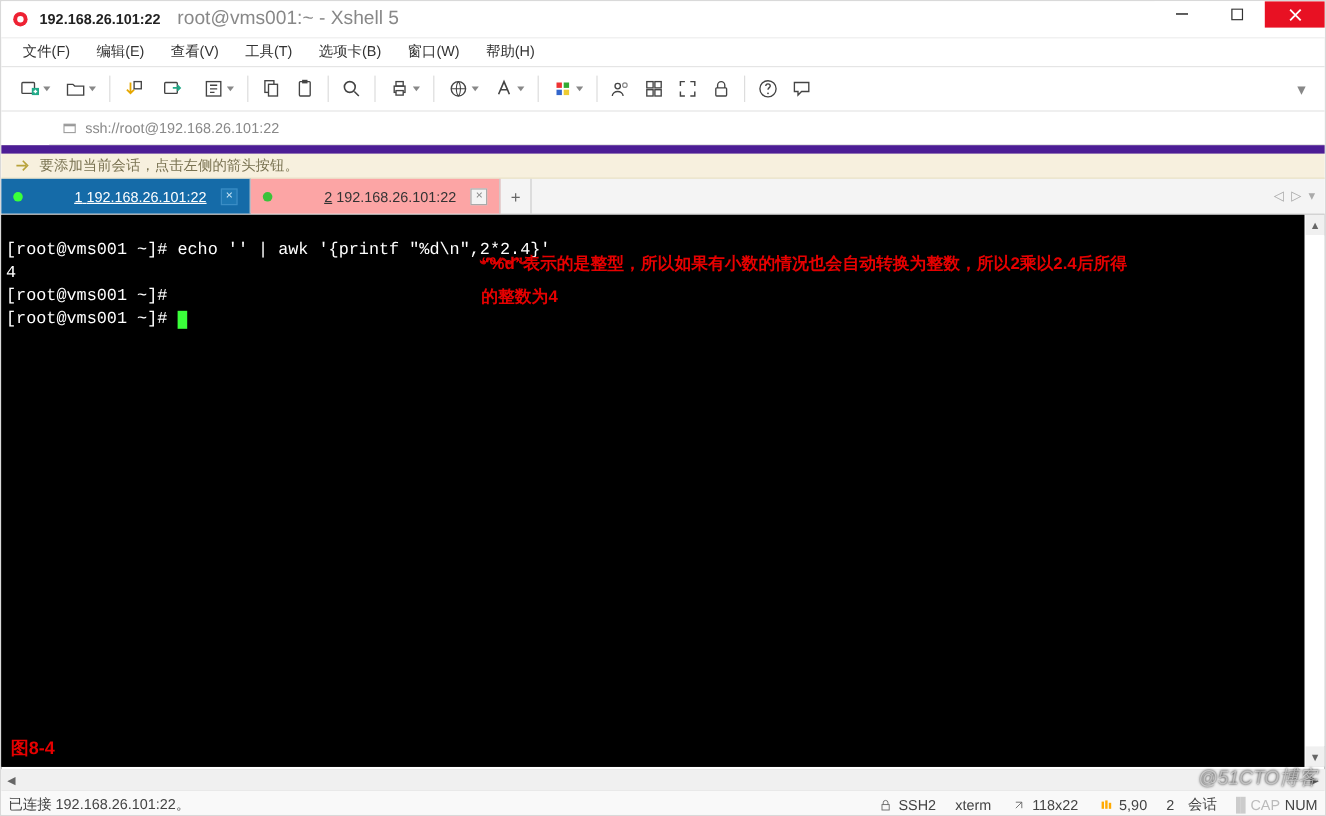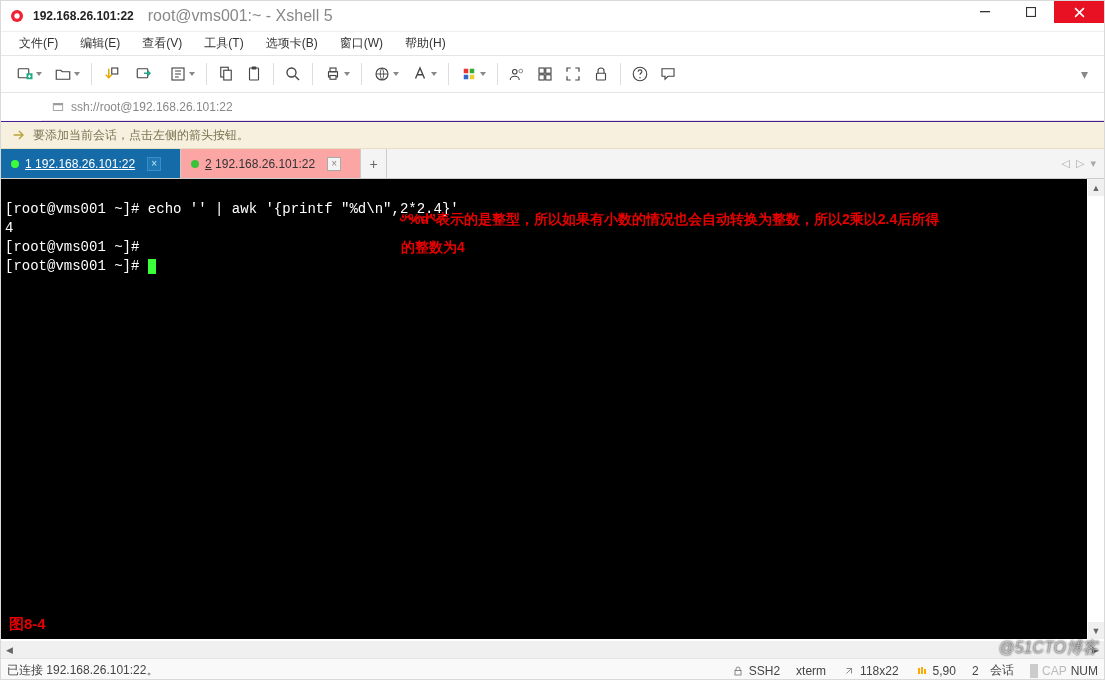--- a/index.html
+++ b/index.html
@@ -107,21 +107,21 @@
     color: #888;
     margin-left: 40px;
   }
   .addressbar .lock-icon { width:14px; height:14px; display:flex; align-items:center; justify-content:center; }
   .addressbar .addr-text { flex: 1; color: #888; }
 
   
   .hintbar {
     height: 28px;
     background: #f7f0de;
-    border-top: 1px solid #4c1d95;
+    border-top: 7px solid #4c1d95;
     border-bottom: 1px solid #e6dfc0;
     display: flex;
     align-items: center;
     padding: 0 10px;
     gap: 6px;
     color: #7a7352;
   }
   .hintbar .arrow-icon {
     width:16px; height:16px; display:flex; align-items:center; justify-content:center;
     color:#b8a23a;
@@ -141,21 +141,21 @@
     padding: 0 10px;
     border-right: 1px solid #ccc;
     background: #fca5a5;
     position: relative;
     min-width: 180px;
   }
   .tab .dot { width:8px;height:8px;border-radius:50%; }
   .tab.active { background:#156ba8; color:#fff; }
   .tab.active .dot { background:#3aff3a; }
   .tab.inactive .dot { background:#3ac23a; }
-  .tab .tab-label { font-size:12px; }
+  .tab .tab-label { font-size:12px;margin-left:37px; }
   .tab.active .tab-label { color:#fff; text-decoration: underline; }
   .tab.inactive .tab-label { color:#333; }
   .tab.inactive .tab-label .u { text-decoration: underline; }
   .tab .tab-close {
     margin-left: 6px; width:14px; height:14px; border:1px solid #aaa;
     font-size:10px; line-height:12px; text-align:center; color:#888; background:#f4f4f4;
   }
   .tab.active .tab-close { border-color:#3b8dc5; background:#1e78b4; color:#cfe8f7;}
   .tab-add {
     width: 26px; display:flex; align-items:center; justify-content:center;

